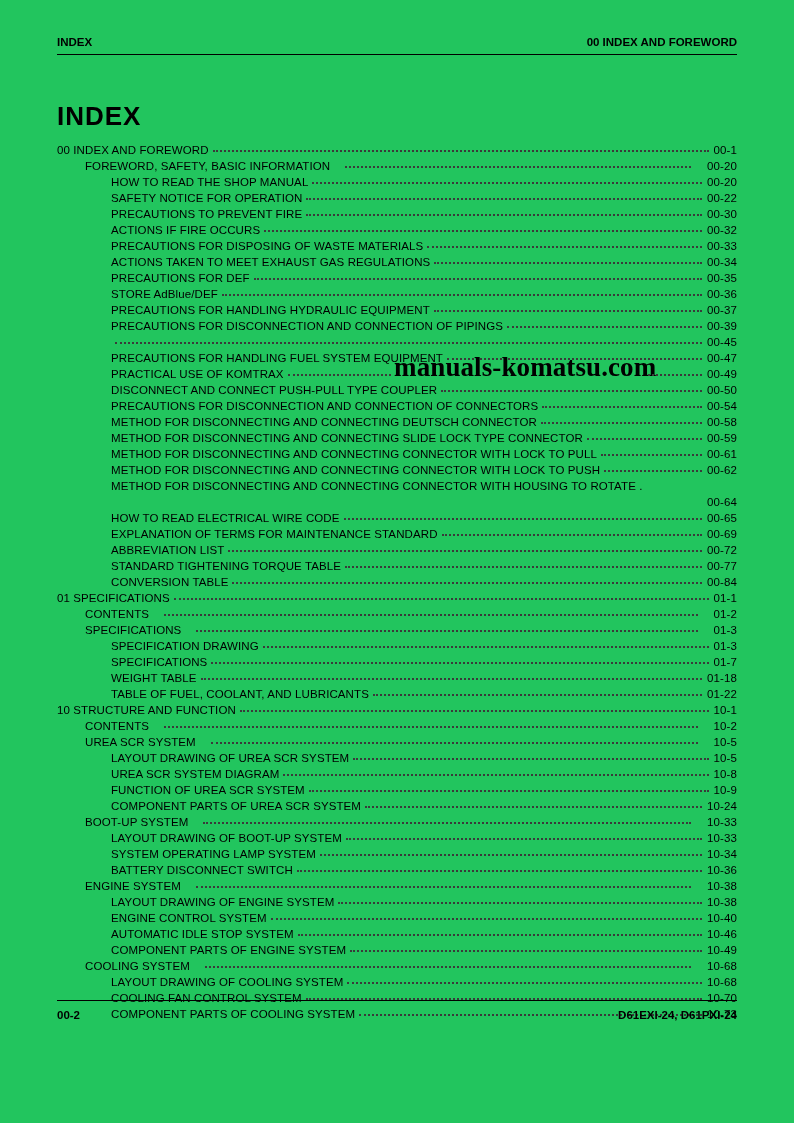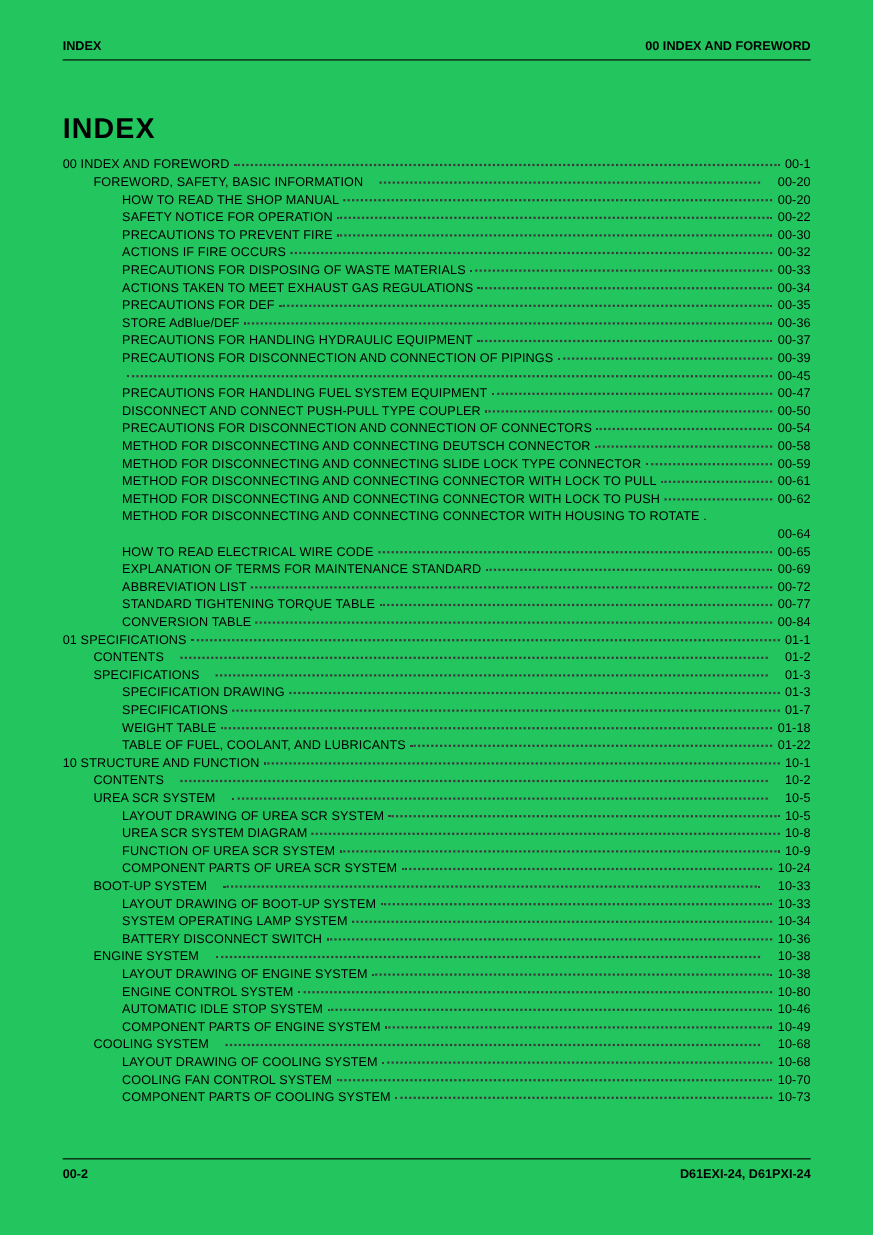--- a/index.html
+++ b/index.html
@@ -43,21 +43,21 @@
   .toc-page { padding-left:2px; }
   
   .wm-slot { width:250px; height:0; position:relative; }
   .wm-text {
     position:absolute; left:0; bottom:-3px;
     font-family:"Liberation Serif", serif; font-weight:bold;
     font-size:27px; line-height:1; white-space:nowrap; color:#000;
   }
   
   .footer {
-    position:absolute; left:57px; right:57px; top:1053px;
+    position:absolute; left:57px; right:57px; top:1000px;
     display:flex; justify-content:space-between; align-items:center;
     font-size:11.5px; font-weight:bold;
     border-top:1.5px solid #000; padding-top:8px;
   }
 </style>
 </head>
 <body>
 
 <div class="page">
 
@@ -132,20 +132,29 @@
       <div class="toc-row lvl2">
         <span class="toc-leader"></span>
         <span class="toc-page">00-45</span>
       </div>
       <div class="toc-row lvl2">
         <span class="toc-label">PRECAUTIONS FOR HANDLING FUEL SYSTEM EQUIPMENT</span>
         <span class="toc-leader"></span>
         <span class="toc-page">00-47</span>
       </div>
       <div class="toc-row lvl2">
+        <span class="toc-label">PRACTICAL USE OF KOMTRAX</span>
+        <span class="toc-leader lead-a"></span>
+        <span class="wm-slot">
+          <span class="wm-text">manuals-komatsu.com</span>
+        </span>
+        <span class="toc-leader lead-b"></span>
+        <span class="toc-page">00-49</span>
+      </div>
+      <div class="toc-row lvl2">
         <span class="toc-label">DISCONNECT AND CONNECT PUSH-PULL TYPE COUPLER</span>
         <span class="toc-leader"></span>
         <span class="toc-page">00-50</span>
       </div>
       <div class="toc-row lvl2">
         <span class="toc-label">PRECAUTIONS FOR DISCONNECTION AND CONNECTION OF CONNECTORS</span>
         <span class="toc-leader"></span>
         <span class="toc-page">00-54</span>
       </div>
       <div class="toc-row lvl2">
@@ -298,21 +307,21 @@
         <span class="toc-page">10-38</span>
       </div>
       <div class="toc-row lvl2">
         <span class="toc-label">LAYOUT DRAWING OF ENGINE SYSTEM</span>
         <span class="toc-leader"></span>
         <span class="toc-page">10-38</span>
       </div>
       <div class="toc-row lvl2">
         <span class="toc-label">ENGINE CONTROL SYSTEM</span>
         <span class="toc-leader"></span>
-        <span class="toc-page">10-80</span>
+        <span class="toc-page">10-40</span>
       </div>
       <div class="toc-row lvl2">
         <span class="toc-label">AUTOMATIC IDLE STOP SYSTEM</span>
         <span class="toc-leader"></span>
         <span class="toc-page">10-46</span>
       </div>
       <div class="toc-row lvl2">
         <span class="toc-label">COMPONENT PARTS OF ENGINE SYSTEM</span>
         <span class="toc-leader"></span>
         <span class="toc-page">10-49</span>

